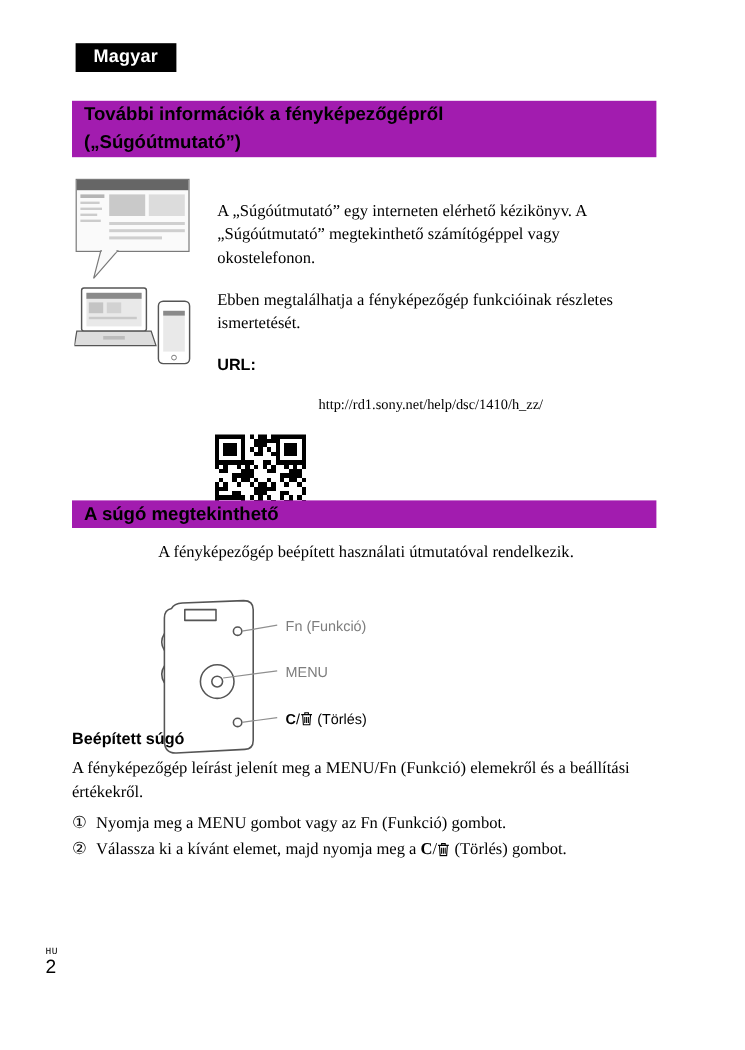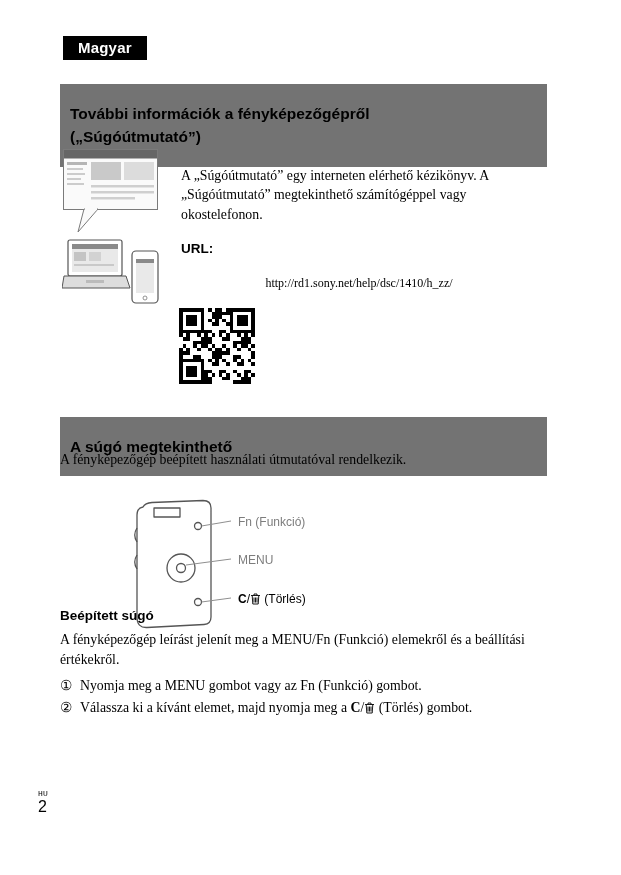--- a/index.html
+++ b/index.html
@@ -12,36 +12,36 @@
 
   .lang-badge {
     position:absolute; left:63px; top:36px;
     background:#000; color:#fff;
     font-family:"Liberation Sans", sans-serif; font-weight:bold; font-size:15px;
     padding:3px 15px 4px 15px; letter-spacing:0.2px;
   }
 
   .section-bar {
     position:absolute; left:60px; width:487px;
-    background:#737373;
+    background:#a21caf;
     font-family:"Liberation Sans", sans-serif; font-weight:bold; font-size:15.5px;
-    line-height:1.5; padding:18px 10px;
+    line-height:1.5; padding:0 10px;
   }
   .bar1 { top:84px; }
   .bar2 { top:417px; }
 
   .devices-illo { position:absolute; left:62px; top:148px; width:100px; height:162px; }
 
   .sec1-text { position:absolute; left:165px; top:150px; width:388px; font-size:13.8px; line-height:1.4; }
   .sec1-text p { margin:16px; }
   .url-label { font-family:"Liberation Sans", sans-serif; font-weight:bold; font-size:13.5px; margin-top:8px !important; }
   .url-line { font-size:12px; margin-top:3px !important;text-align:center; }
   .qr-wrap { margin:14px 0 0 14px; width:76px; height:76px; }
 
-  .intro { position:absolute; left:60px; top:452px; width:490px; font-size:13.8px; }
+  .intro { position:absolute; left:60px; top:452px; width:490px; font-size:13.8px;text-align:center; }
 
   .camera-wrap { position:absolute; left:118px; top:498px; width:340px; height:140px; }
   .camera-svg { position:absolute; left:0; top:0; }
   .callout { position:absolute; left:120px; font-family:"Liberation Sans", sans-serif; font-size:12px; color:#7d7d7d; white-space:nowrap; }
   .callout.fn   { top:17px; }
   .callout.menu { top:55px; }
   .callout.cdel { top:94px; color:#000; }
   .callout.cdel .key { font-weight:bold; }
   .trash-icon-svg { vertical-align:-2px; }
 
@@ -100,20 +100,21 @@
 
       <rect x="70" y="103" width="26" height="52" rx="4" fill="#ffffff" stroke="#555" stroke-width="1.2"></rect>
       <rect x="74" y="111" width="18" height="34" fill="#e9e9e9"></rect>
       <rect x="74" y="111" width="18" height="4" fill="#8a8a8a"></rect>
       <circle cx="83" cy="150" r="2" fill="none" stroke="#777" stroke-width="0.8"></circle>
     </svg>
   </div>
 
   <div class="sec1-text">
     <p>A „Súgóútmutató” egy interneten elérhető kézikönyv. A „Súgóútmutató” megtekinthető számítógéppel vagy okostelefonon.</p>
+    <p>Ebben megtalálhatja a fényképezőgép funkcióinak részletes ismertetését.</p>
     <p class="url-label">URL:</p>
     <p class="url-line">http://rd1.sony.net/help/dsc/1410/h_zz/</p>
     <div class="qr-wrap">
       <svg id="qr-svg" width="76" height="76" shape-rendering="crispEdges" viewBox="0 0 21 21">
           <rect x="0" y="0" width="21" height="21" fill="#fff"></rect>
           <g fill="#000">
             <rect x="0" y="0" width="1" height="1"></rect>
             <rect x="1" y="0" width="1" height="1"></rect>
             <rect x="2" y="0" width="1" height="1"></rect>
             <rect x="3" y="0" width="1" height="1"></rect>

